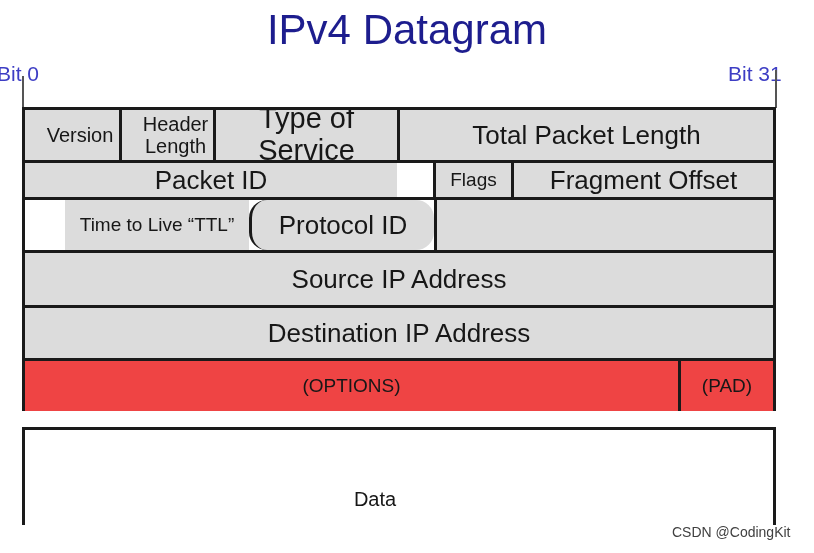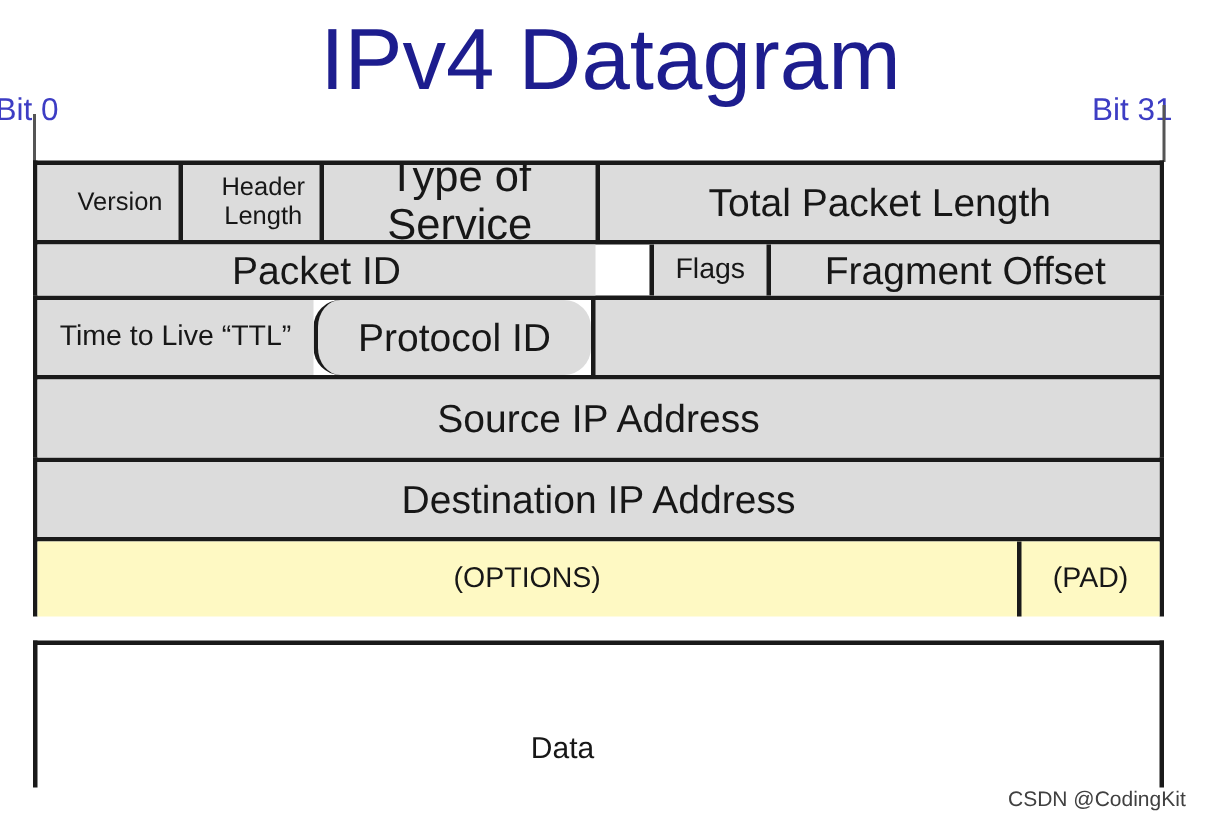--- a/index.html
+++ b/index.html
@@ -16,21 +16,21 @@
     font-family: "Liberation Sans", sans-serif;
   }
 
   
   #title {
     position: absolute;
     left: 0;
     top: 6px;
     width: 814px;
     text-align: center;
-    font-size: 58px;
+    font-size: 42px;
     font-weight: 400;
     letter-spacing: 0px;
     color: #1d1d8e;
     white-space: nowrap;
   }
 
   
   .bit-label {
     position: absolute;
     font-size: 21px;
@@ -70,23 +70,23 @@
     justify-content: center;
     text-align: center;
     color: #171717;
     background: #dcdcdc;
     line-height: 1.1;
     overflow: hidden;
   }
   .cell + .cell {
     border-left: 3px solid #1a1a1a;
   }
-  .cell.white { background: #fef9c3; }
+  .cell.white { background: #ef4444; }
 
-  .fs-small  { font-size: 17px; padding-left: 16px; }
+  .fs-small  { font-size: 20px; padding-left: 16px; }
   .fs-med    { font-size: 19px; }
   .fs-large  { font-size: 29px; }
   .fs-xlarge { font-size: 26px; }
 
   
   .h1 { height: 53px; }
   .h2 { height: 37px; }
   .h3 { height: 53px; }
   .h4 { height: 55px; }
   .h5 { height: 53px; }
@@ -147,21 +147,21 @@
       <div class="cell fs-xlarge" style="flex:1;">Total Packet Length</div>
     </div>
 
     <div class="row h2">
       <div class="cell fs-xlarge" style="width:372px;">Packet ID</div>
       <div class="cell fs-med" style="width:78px;margin-left:36px;">Flags</div>
       <div class="cell fs-xlarge" style="flex:1;">Fragment Offset</div>
     </div>
 
     <div class="row h3">
-      <div class="cell fs-med" style="width:184px;">Time to Live “TTL”</div>
+      <div class="cell fs-med" style="width:184px;margin-left:40px;">Time to Live “TTL”</div>
       <div class="cell fs-xlarge" style="width:185px;border-radius:18px;">Protocol ID</div>
       <div class="cell fs-med" style="flex:1;"></div>
     </div>
 
     <div class="row h4">
       <div class="cell fs-xlarge" style="flex:1;">Source IP Address</div>
     </div>
 
     <div class="row h5">
       <div class="cell fs-xlarge" style="flex:1;">Destination IP Address</div>

